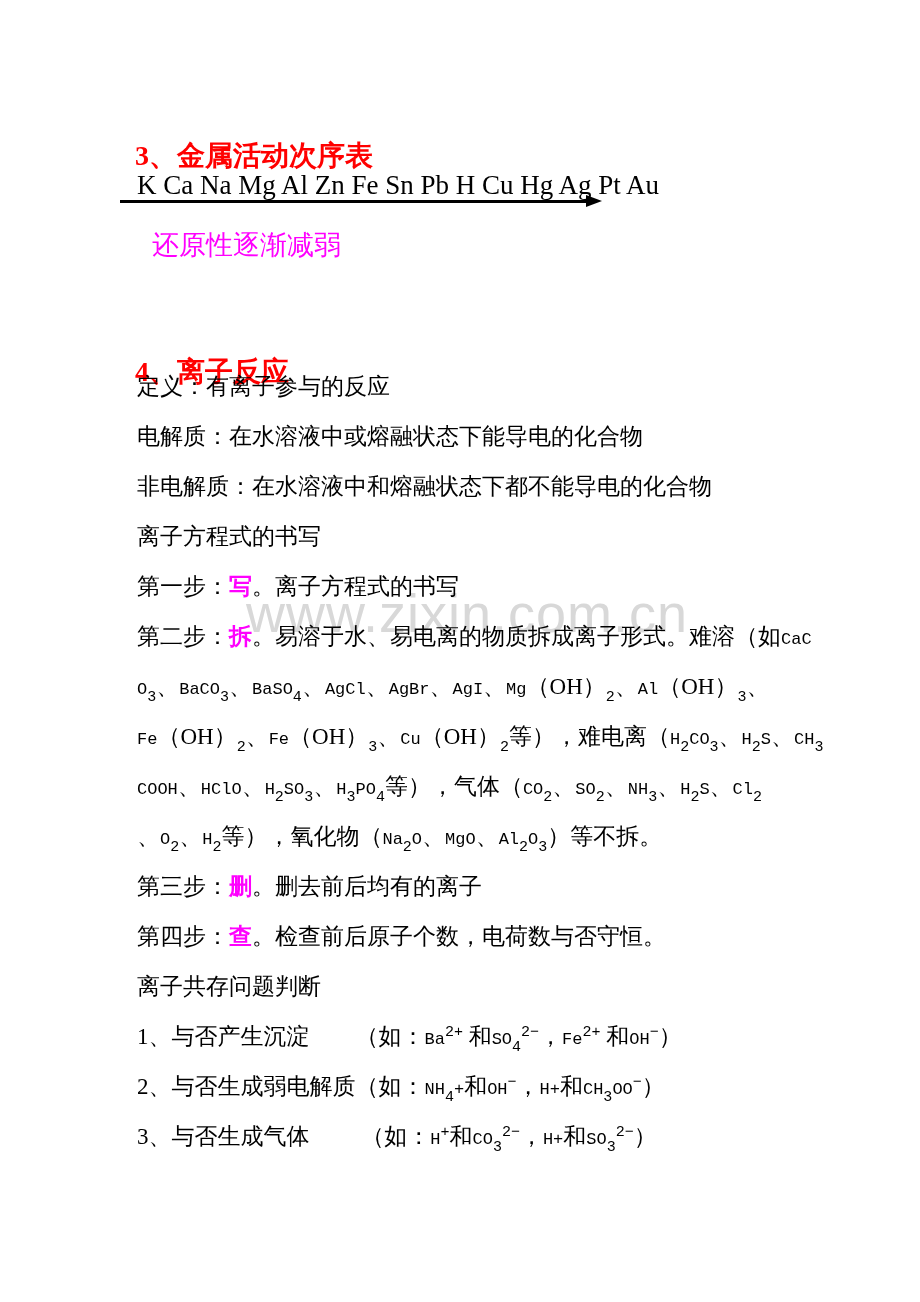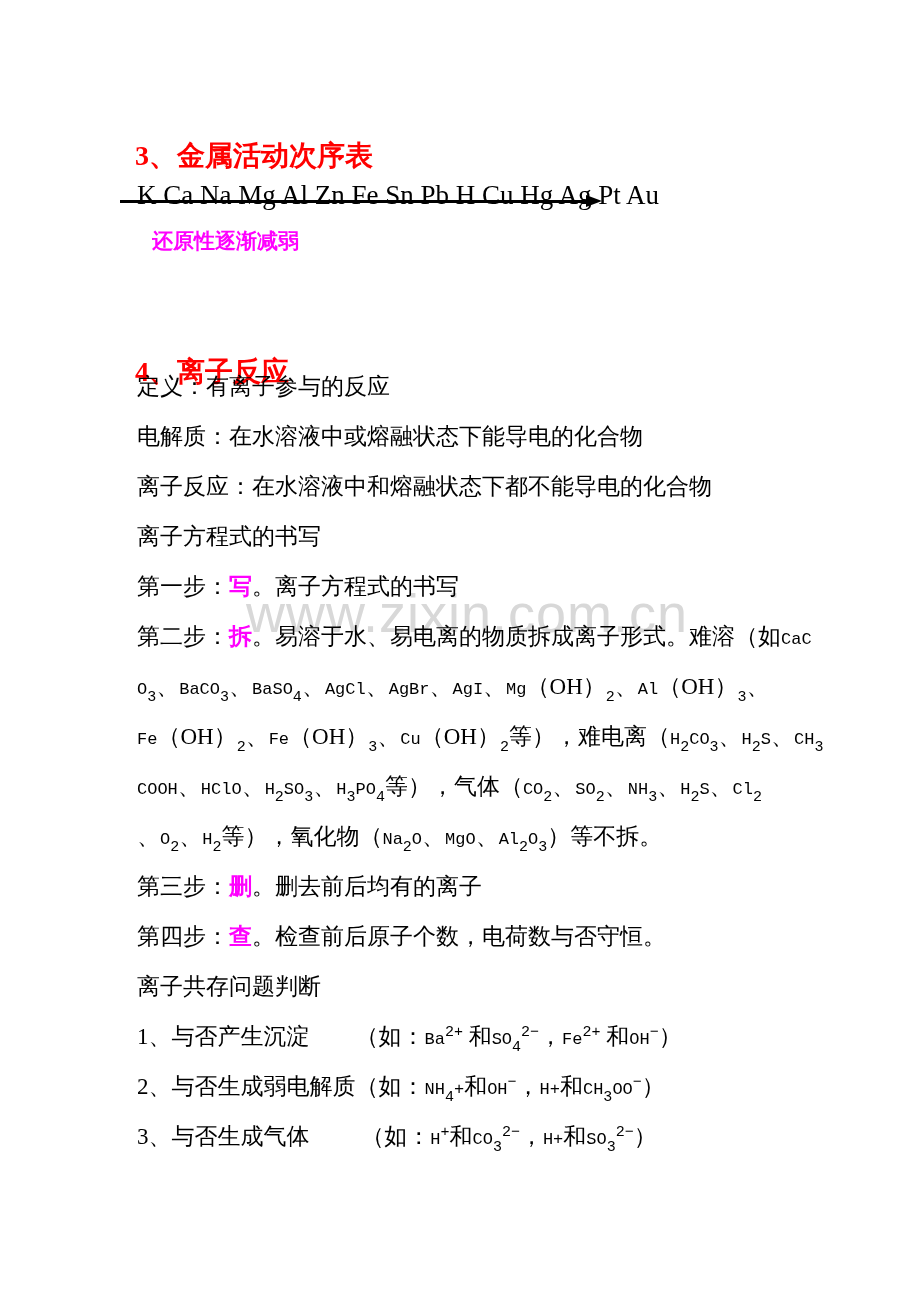--- a/index.html
+++ b/index.html
@@ -26,39 +26,39 @@
     user-select:none;
   }
   .heading{
     position:absolute;left:135px;
     font-size:28px;font-weight:bold;color:var(--red);
     white-space:nowrap;z-index:1;
   }
   #heading3{top:114px;}
   #heading4{top:322px;margin-top:31px;}
   .series{
-    position:absolute;left:137px;top:180px;
+    position:absolute;left:137px;top:170px;
     font-size:27px;color:var(--ink);
     white-space:nowrap;z-index:1;
   }
   .arrow-line{
     position:absolute;left:120px;top:200px;
     width:466px;height:3px;background:var(--ink);z-index:1;
   }
   .arrow-head{
     position:absolute;left:586px;top:195px;
     width:0;height:0;
     border-left:16px solid var(--ink);
     border-top:6px solid transparent;
     border-bottom:6px solid transparent;
     z-index:1;
   }
   .trend{
     position:absolute;left:152px;top:227px;
-    font-size:21px;font-weight:bold;color:var(--magenta);
+    font-size:27px;font-weight:normal;color:var(--magenta);
     white-space:nowrap;z-index:1;
   }
   .lines{
     position:absolute;left:137px;top:362px;width:740px;z-index:1;
   }
   .line{
     height:50px;line-height:50px;
     font-size:23px;white-space:nowrap;
   }
   .seg-n{font-family:"Liberation Serif","DejaVu Serif",serif;}
@@ -88,21 +88,21 @@
 
   <div class="arrow-head"></div>
 
   <div class="trend">还原性逐渐减弱</div>
 
   <h2 class="heading" id="heading4">4、离子反应</h2>
 
   <div class="lines" id="lines">
       <div class="line"><span class="seg-n">定义：有离子参与的反应</span></div>
       <div class="line"><span class="seg-n">电解质：在水溶液中或熔融状态下能导电的化合物</span></div>
-      <div class="line"><span class="seg-n">离子反应：在水溶液中和熔融状态下都不能导电的化合物</span></div>
+      <div class="line"><span class="seg-n">非电解质：在水溶液中和熔融状态下都不能导电的化合物</span></div>
       <div class="line"><span class="seg-n">离子方程式的书写</span></div>
       <div class="line"><span class="seg-n">第一步：</span><span class="seg-m">写</span><span class="seg-n">。离子方程式的书写</span></div>
       <div class="line"><span class="seg-n">第二步：</span><span class="seg-m">拆</span><span class="seg-n">。易溶于水、易电离的物质拆成离子形式。难溶（如</span><span class="seg-f">CaC</span></div>
       <div class="line"><span class="seg-f">O</span><span class="seg-sub">3</span><span class="seg-n">、</span><span class="seg-f">BaCO</span><span class="seg-sub">3</span><span class="seg-n">、</span><span class="seg-f">BaSO</span><span class="seg-sub">4</span><span class="seg-n">、</span><span class="seg-f">AgCl</span><span class="seg-n">、</span><span class="seg-f">AgBr</span><span class="seg-n">、</span><span class="seg-f">AgI</span><span class="seg-n">、</span><span class="seg-f">Mg</span><span class="seg-n">（OH）</span><span class="seg-sub">2</span><span class="seg-n">、</span><span class="seg-f">Al</span><span class="seg-n">（OH）</span><span class="seg-sub">3</span><span class="seg-n">、</span></div>
       <div class="line"><span class="seg-f">Fe</span><span class="seg-n">（OH）</span><span class="seg-sub">2</span><span class="seg-n">、</span><span class="seg-f">Fe</span><span class="seg-n">（OH）</span><span class="seg-sub">3</span><span class="seg-n">、</span><span class="seg-f">Cu</span><span class="seg-n">（OH）</span><span class="seg-sub">2</span><span class="seg-n">等），难电离（</span><span class="seg-f">H</span><span class="seg-sub">2</span><span class="seg-f">CO</span><span class="seg-sub">3</span><span class="seg-n">、</span><span class="seg-f">H</span><span class="seg-sub">2</span><span class="seg-f">S</span><span class="seg-n">、</span><span class="seg-f">CH</span><span class="seg-sub">3</span></div>
       <div class="line"><span class="seg-f">COOH</span><span class="seg-n">、</span><span class="seg-f">HClO</span><span class="seg-n">、</span><span class="seg-f">H</span><span class="seg-sub">2</span><span class="seg-f">SO</span><span class="seg-sub">3</span><span class="seg-n">、</span><span class="seg-f">H</span><span class="seg-sub">3</span><span class="seg-f">PO</span><span class="seg-sub">4</span><span class="seg-n">等），气体（</span><span class="seg-f">CO</span><span class="seg-sub">2</span><span class="seg-n">、</span><span class="seg-f">SO</span><span class="seg-sub">2</span><span class="seg-n">、</span><span class="seg-f">NH</span><span class="seg-sub">3</span><span class="seg-n">、</span><span class="seg-f">H</span><span class="seg-sub">2</span><span class="seg-f">S</span><span class="seg-n">、</span><span class="seg-f">Cl</span><span class="seg-sub">2</span></div>
       <div class="line"><span class="seg-n">、</span><span class="seg-f">O</span><span class="seg-sub">2</span><span class="seg-n">、</span><span class="seg-f">H</span><span class="seg-sub">2</span><span class="seg-n">等），氧化物（</span><span class="seg-f">Na</span><span class="seg-sub">2</span><span class="seg-f">O</span><span class="seg-n">、</span><span class="seg-f">MgO</span><span class="seg-n">、</span><span class="seg-f">Al</span><span class="seg-sub">2</span><span class="seg-f">O</span><span class="seg-sub">3</span><span class="seg-n">）等不拆。</span></div>
       <div class="line"><span class="seg-n">第三步：</span><span class="seg-m">删</span><span class="seg-n">。删去前后均有的离子</span></div>
       <div class="line"><span class="seg-n">第四步：</span><span class="seg-m">查</span><span class="seg-n">。检查前后原子个数，电荷数与否守恒。</span></div>
       <div class="line"><span class="seg-n">离子共存问题判断</span></div>

